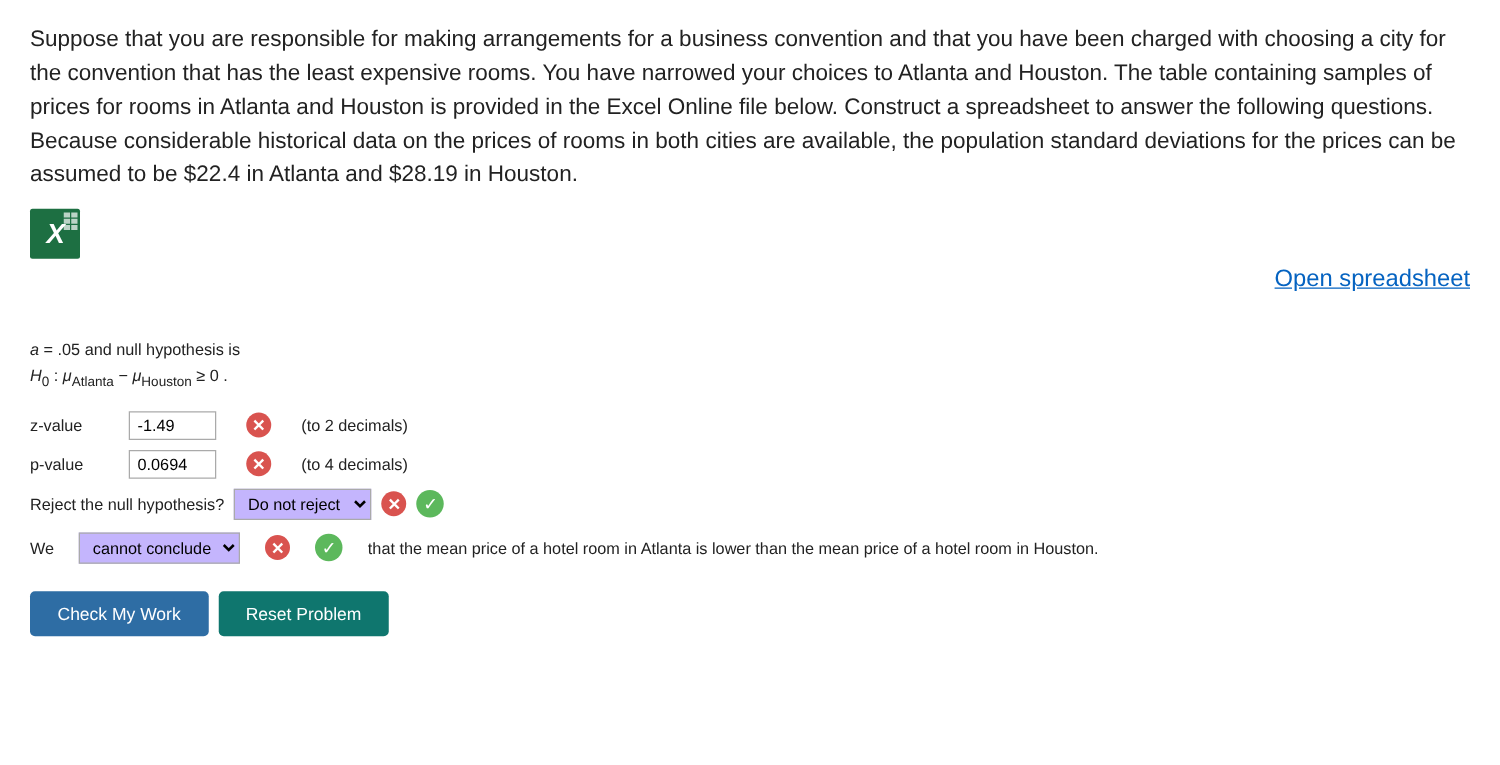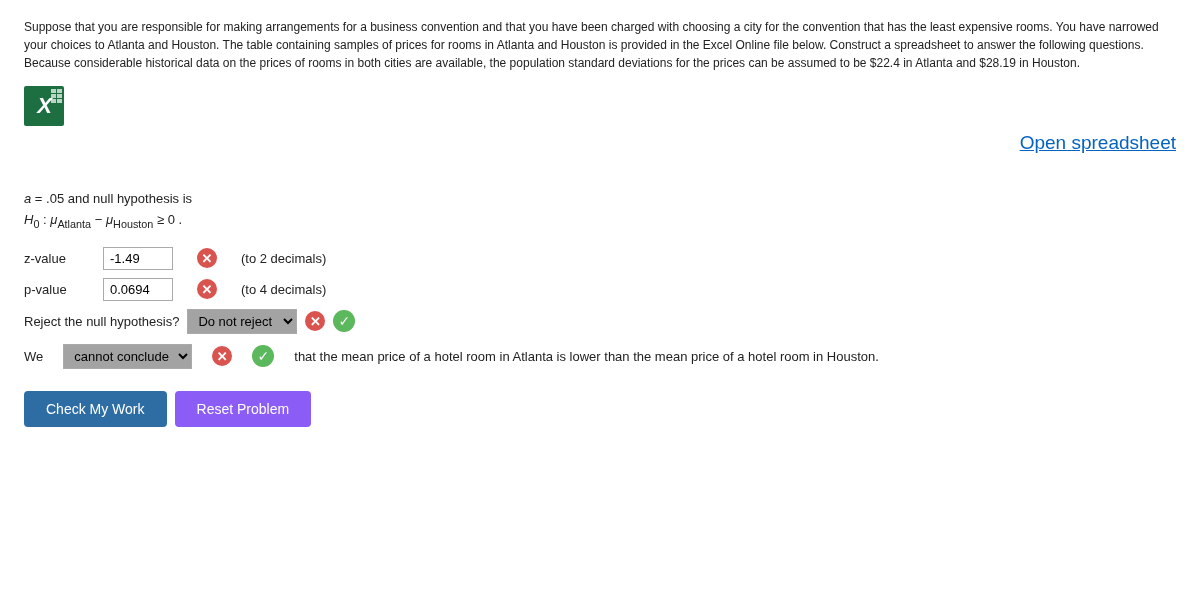--- a/index.html
+++ b/index.html
@@ -6,21 +6,21 @@
     body {
       font-family: Arial, sans-serif;
       font-size: 13px;
       color: #222;
       background: #fff;
       padding: 18px 24px;
       width: 1200px;
       min-height: 612px;
     }
     .intro-text {
-      font-size: 12px;
+      font-size: 18px;
       line-height: 1.5;
       margin-bottom: 14px;
       max-width: 1150px;
     }
     .open-spreadsheet-link {
       color: #0563c1;
       text-decoration: underline;
       cursor: pointer;
       font-size: 19px;
       display: block;
@@ -83,21 +83,21 @@
       gap: 8px;
       margin-bottom: 10px;
     }
     .reject-label {
       font-size: 13px;
     }
     .select-box {
       border: 1px solid #aaa;
       padding: 3px 6px;
       font-size: 13px;
-      background: #a3a3a3;
+      background: #c4b5fd;
       min-width: 110px;
     }
     .we-row {
       display: flex;
       align-items: center;
       gap: 20px;
       margin-bottom: 22px;
       flex-wrap: wrap;
     }
     .we-label {
@@ -107,21 +107,21 @@
       background: #2e6da4;
       color: #fff;
       border: none;
       padding: 10px 22px;
       font-size: 14px;
       border-radius: 4px;
       cursor: pointer;
       margin-right: 8px;
     }
     .btn-reset {
-      background: #8b5cf6;
+      background: #0f766e;
       color: #fff;
       border: none;
       padding: 10px 22px;
       font-size: 14px;
       border-radius: 4px;
       cursor: pointer;
     }
     .buttons-row {
       display: flex;
       align-items: flex-start;

